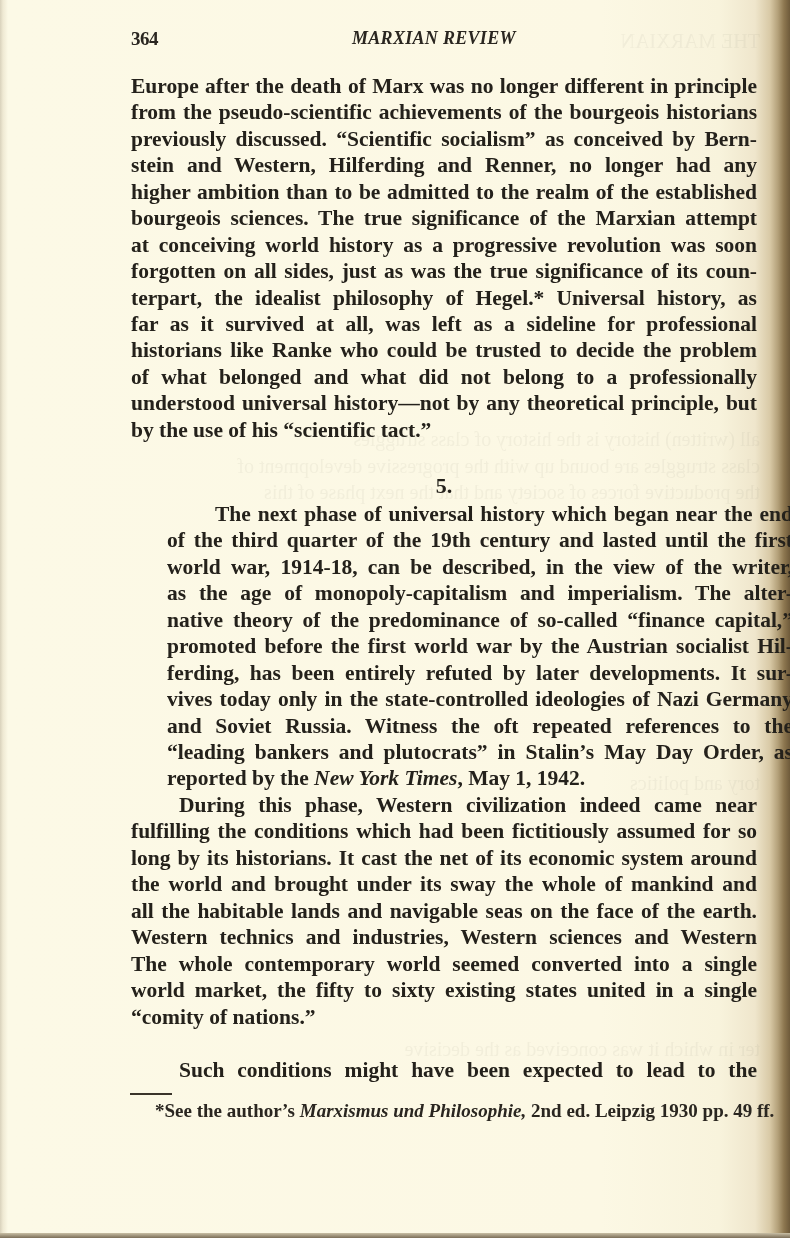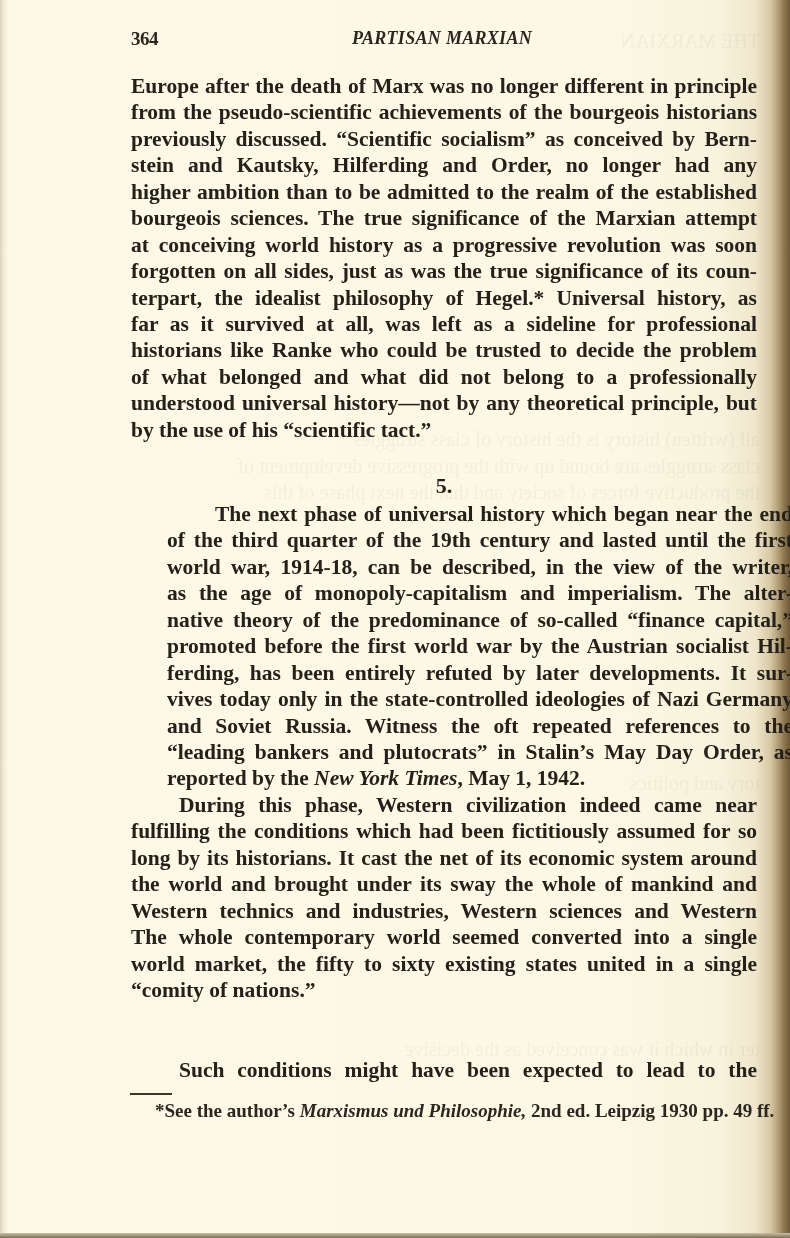--- a/index.html
+++ b/index.html
@@ -127,28 +127,28 @@
 
   <div class="bleed" style="top:30px; left:300px;">THE MARXIAN</div>
   <div class="bleed" style="top:428px;">all (written) history is the history of class struggles</div>
   <div class="bleed" style="top:455px;">class struggles are bound up with the progressive development of</div>
   <div class="bleed" style="top:481px;">the productive forces of society and that the next phase of this</div>
   <div class="bleed" style="top:772px;">tory and politics</div>
   <div class="bleed" style="top:1038px;">ter in which it was conceived as the decisive</div>
 
   <div class="header">
     <span class="page-number">364</span>
-    <span class="running-title">PARTISAN MARXIAN</span>
+    <span class="running-title">MARXIAN REVIEW</span>
   </div>
 
   <div class="body-text" style="top:73px;">
     <span class="line">Europe after the death of Marx was no longer different in principle</span>
     <span class="line">from the pseudo-scientific achievements of the bourgeois historians</span>
     <span class="line">previously discussed. “Scientific socialism” as conceived by Bern-</span>
-    <span class="line">stein and Kautsky, Hilferding and Order, no longer had any</span>
+    <span class="line">stein and Western, Hilferding and Renner, no longer had any</span>
     <span class="line">higher ambition than to be admitted to the realm of the established</span>
     <span class="line">bourgeois sciences. The true significance of the Marxian attempt</span>
     <span class="line">at conceiving world history as a progressive revolution was soon</span>
     <span class="line">forgotten on all sides, just as was the true significance of its coun-</span>
     <span class="line">terpart, the idealist philosophy of Hegel.* Universal history, as</span>
     <span class="line">far as it survived at all, was left as a sideline for professional</span>
     <span class="line">historians like Ranke who could be trusted to decide the problem</span>
     <span class="line">of what belonged and what did not belong to a professionally</span>
     <span class="line">understood universal history—not by any theoretical principle, but</span>
     <span class="line last">by the use of his “scientific tact.”</span>
@@ -170,20 +170,21 @@
     <span class="line">and Soviet Russia. Witness the oft repeated references to the</span>
     <span class="line">“leading bankers and plutocrats” in Stalin’s May Day Order, as</span>
     <span class="line last"><span>reported by the </span><span class="ital">New York Times</span><span>, May 1, 1942.</span></span>
   </div>
 
   <div class="body-text" style="top:792px;font-family:Liberation Serif, serif;">
     <span class="line indent">During this phase, Western civilization indeed came near</span>
     <span class="line">fulfilling the conditions which had been fictitiously assumed for so</span>
     <span class="line">long by its historians. It cast the net of its economic system around</span>
     <span class="line">the world and brought under its sway the whole of mankind and</span>
+    <span class="line">all the habitable lands and navigable seas on the face of the earth.</span>
     <span class="line">Western technics and industries, Western sciences and Western</span>
     <span class="line">The whole contemporary world seemed converted into a single</span>
     <span class="line">world market, the fifty to sixty existing states united in a single</span>
     <span class="line last">“comity of nations.”</span>
   </div>
 
   <div class="body-text" style="top:1057px;">
     <span class="line indent">Such conditions might have been expected to lead to the</span>
   </div>
 

